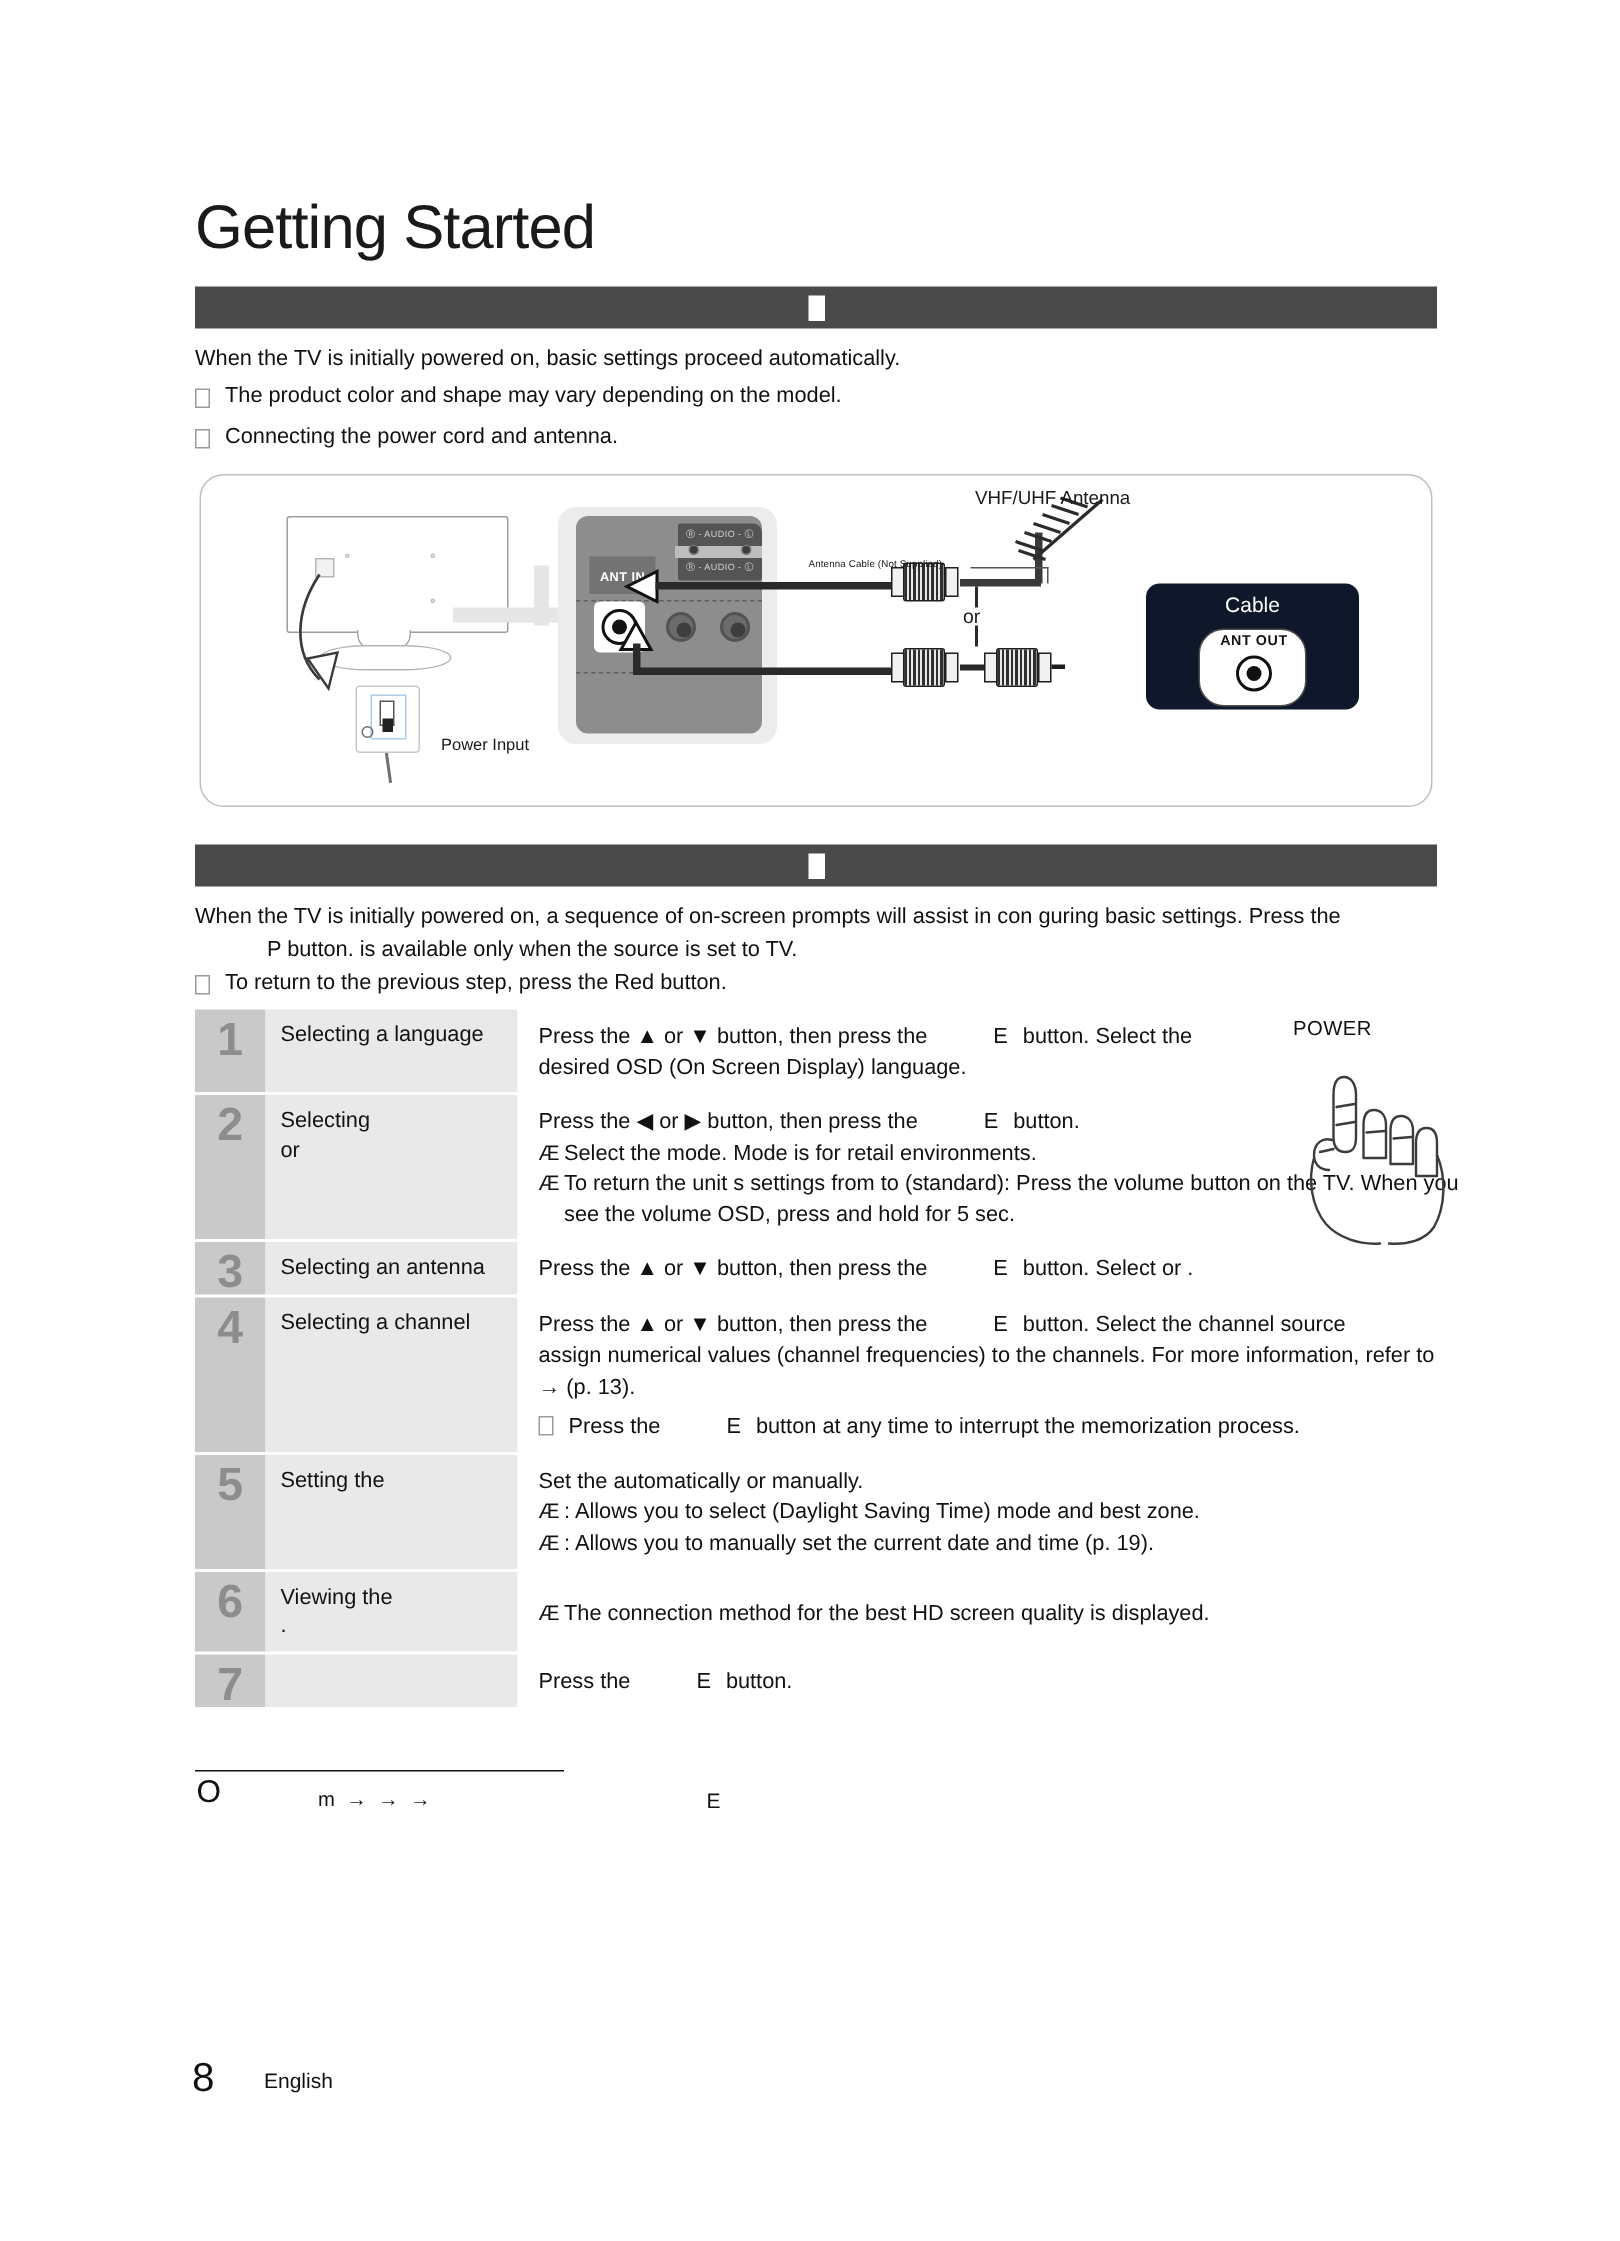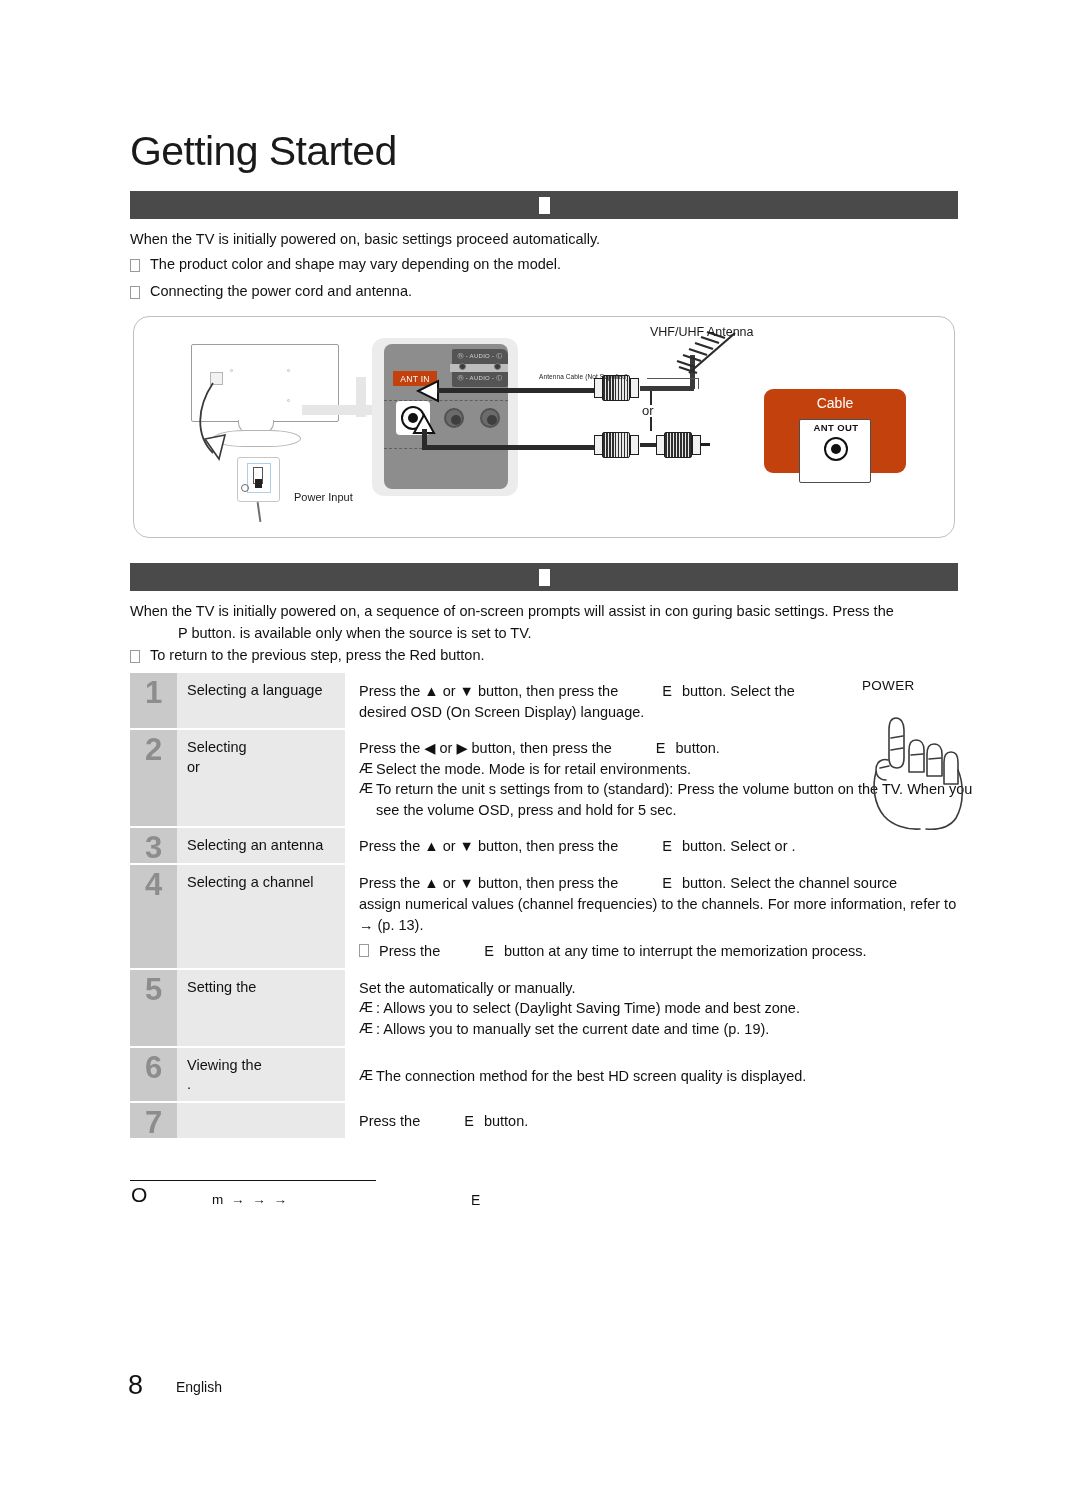--- a/index.html
+++ b/index.html
@@ -127,22 +127,22 @@
   }
   .audio-sep {
     position: absolute; left: 66px; top: 20px; width: 58px; height: 8px;
     background: #bdbdbd;
   }
   .audio-dot {
     position: absolute; width: 7px; height: 7px; border-radius: 50%;
     background: #3c3c3c; border: 1px solid #777;
   }
   .ant-in-tag {
-    position: absolute; left: 9px; top: 27px; width: 44px; height: 15px;
-    background: #c2410c; color: #fff; font-size: 8.5px; font-weight: 400;
+    position: absolute; left: 9px; top: 27px; width: 44px; height: 25px;
+    background: #737373; color: #fff; font-size: 8.5px; font-weight: 700;
     display: flex; align-items: center; justify-content: center;
     letter-spacing: .3px;
   }
   .dash-line {
     position: absolute; left: 0; width: 124px; height: 0;
     border-top: 1px dashed #5f5f5f;
   }
   .ant-socket-hl {
     position: absolute; left: 12px; top: 57px; width: 34px; height: 34px;
     background: #fff; border-radius: 4px;
@@ -176,29 +176,29 @@
   .conn-pin {
     position: absolute; top: 11px; width: 9px; height: 3px; background: #1e1e1e;
   }
 
   
   .antenna-mast { position: absolute; background: #3a3a3a; }
 
   
   .cable-box {
     position: absolute; left: 630px; top: 72px; width: 142px; height: 84px;
-    background: #c2410c; border-radius: 9px;
+    background: #0f172a; border-radius: 9px;
   }
   .cable-box-title {
     position: absolute; left: 0; top: 6px; width: 142px;
     text-align: center; font-size: 14px; color: #ffffff;
   }
   .antout-plate {
-    position: absolute; left: 35px; top: 30px; width: 72px; height: 64px;
-    background: #ffffff; border: 1.3px solid #4e4e4e; border-radius: 2px;
+    position: absolute; left: 35px; top: 30px; width: 72px; height: 52px;
+    background: #ffffff; border: 1.3px solid #4e4e4e; border-radius: 17px;
   }
   .antout-label {
     position: absolute; left: 0; top: 2px; width: 72px; text-align: center;
     font-size: 9.5px; font-weight: 700; color: #111; letter-spacing: .4px;
   }
 
   
   .steps { position: absolute; left: 130px; top: 641px; width: 845px; }
   .step-row { position: relative; display: flex; align-items: stretch; }
   .step-num {

